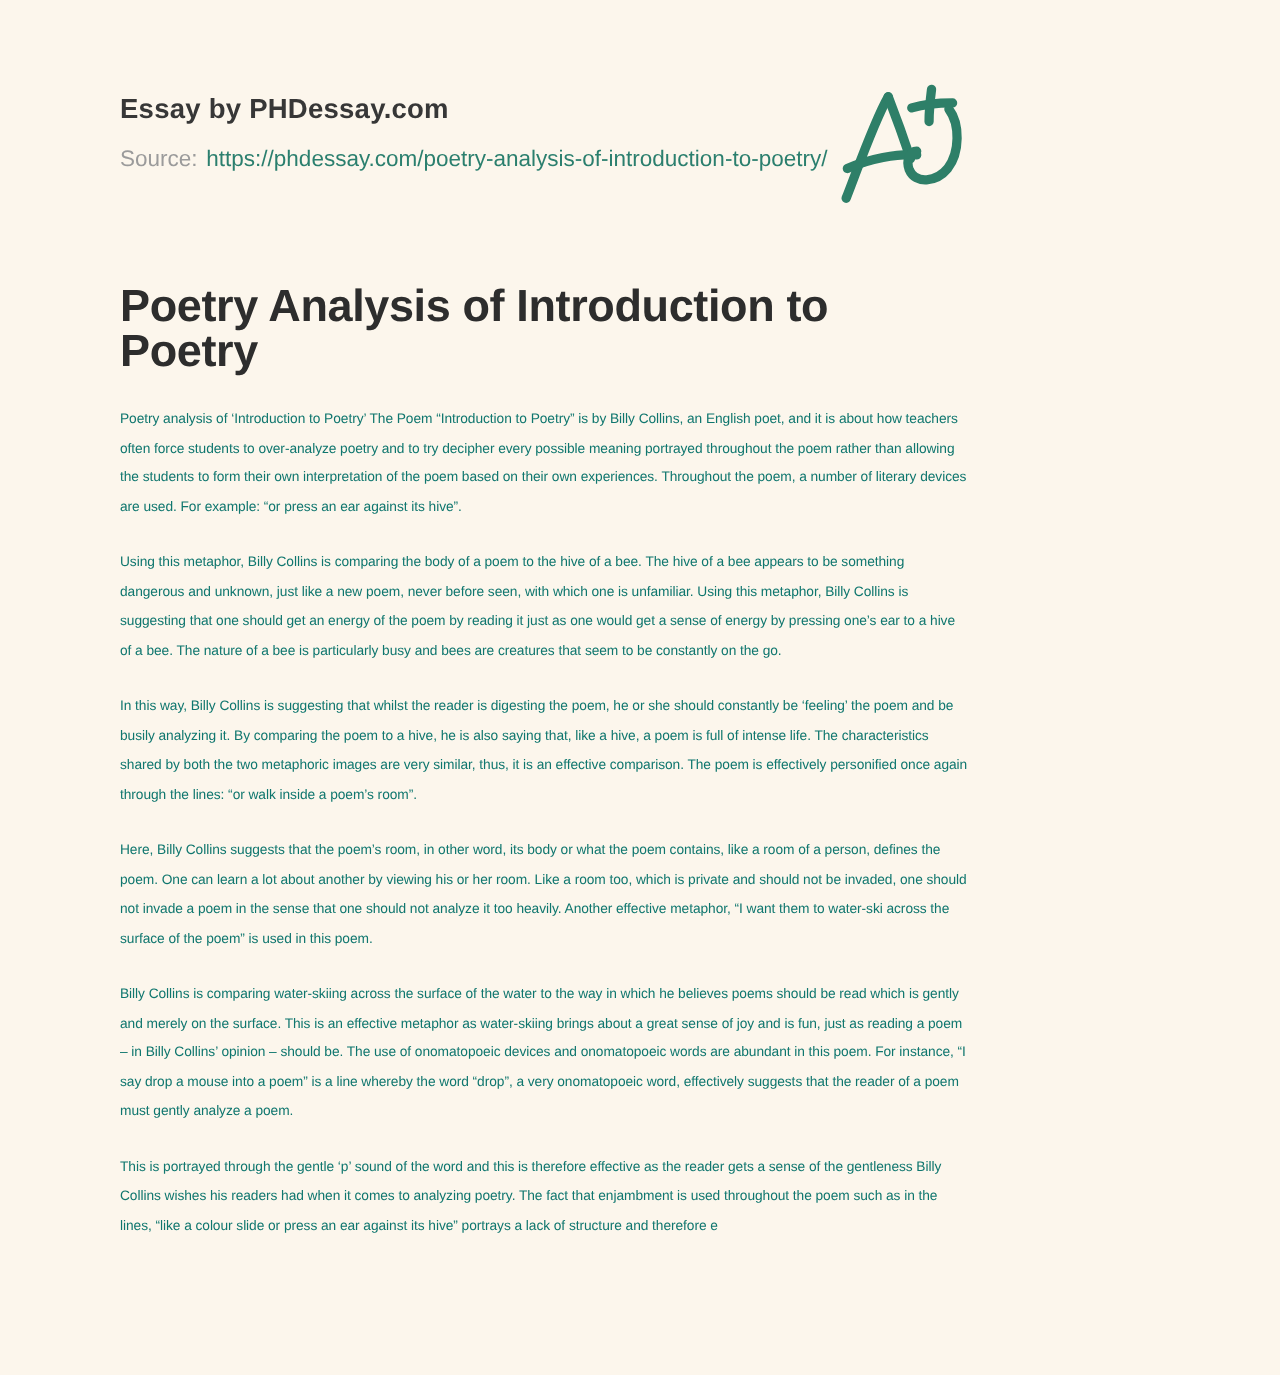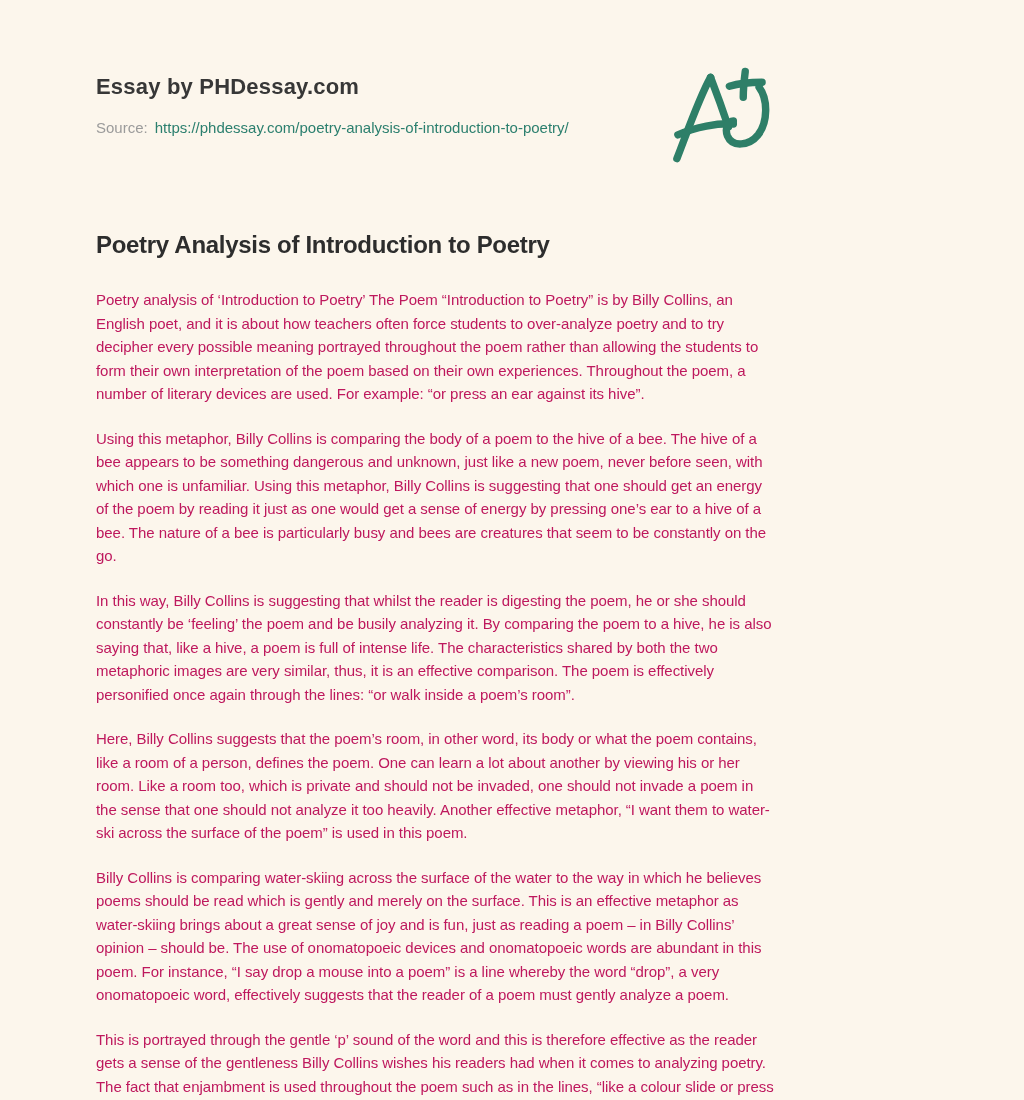--- a/index.html
+++ b/index.html
@@ -28,21 +28,21 @@
   .site-title {
     margin: 0;
     font-size: 22px;
     line-height: 26px;
     font-weight: 700;
     color: #373737;
     letter-spacing: 0.2px;
   }
   .source-line {
     margin-top: 18px;
-    font-size: 15px;
+    font-size: 18px;
     line-height: 19px;
   }
   .source-label {
     color: #9b9b9b;
     margin-right: 7px;
   }
   .source-link {
     color: #2b7f6e;
     text-decoration: none;
   }
@@ -52,34 +52,34 @@
     right: 4px;
     width: 104px;
     height: 110px;
   }
   .logo svg {
     width: 100%;
     height: 100%;
   }
   .essay-title {
     margin: 90px 0 0 0;
-    font-size: 24px;
+    font-size: 36px;
     line-height: 36px;
     font-weight: 700;
     color: #2d2d2d;
     letter-spacing: -0.3px;
   }
   .essay-body {
     margin-top: 25px;
   }
   .essay-body p {
     margin: 0 0 21px 0;
-    font-size: 15px;
+    font-size: 11px;
     line-height: 23.5px;
-    color: #be185d;
+    color: #0f766e;
     letter-spacing: -0.05px;
   }
 </style>
 </head>
 <body>
 
 <div class="page">
 
   <header class="header">
     <div class="header-left">

